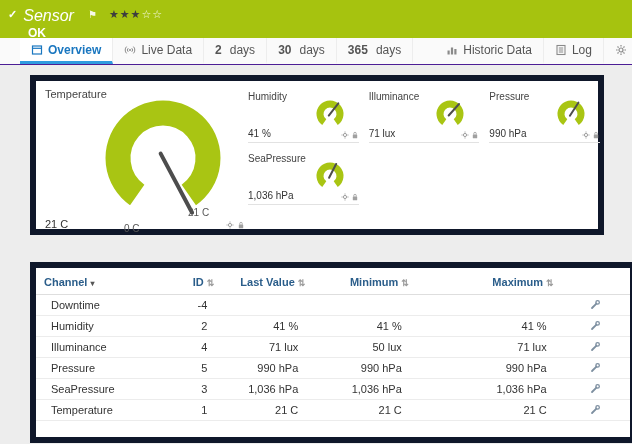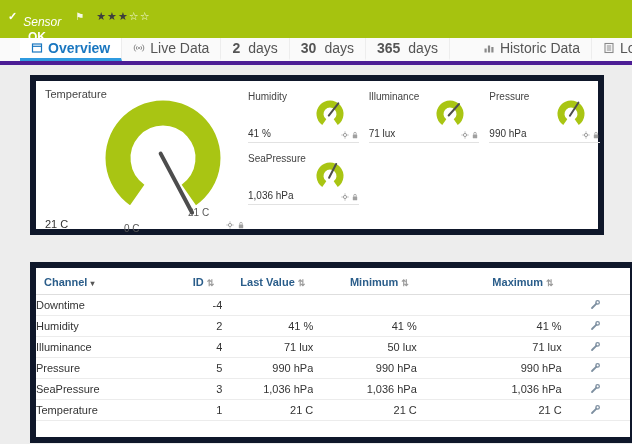--- a/index.html
+++ b/index.html
@@ -13,34 +13,34 @@
   }
   .page { position:relative; width:632px; height:444px; overflow:hidden; }
 
   
   .header {
     position:absolute; top:0; left:0; right:0; height:38px;
     background:#a6c30f; color:#fff; padding:4px 8px 0 8px;
   }
   .header-line1 { display:flex; align-items:center; }
   .check { font-size:11px; font-weight:bold; }
-  .kind { font-style:italic; font-size:12px; margin:11px 6px 0 6px; }
+  .kind { font-style:italic; font-size:16px; margin:3px 6px 0 6px; }
   .sensor-title { font-size:13px; font-weight:bold; }
   .flag { font-size:10px; margin-left:8px; opacity:.9; }
   .stars { margin-left:12px; font-size:11px; letter-spacing:1px; cursor:pointer; }
   .stars .filled { color:#3e3e3e; }
   .stars .empty { color:#f2f7da; }
   .status-line { font-size:12px; font-weight:bold; margin-left:20px; margin-top:1px; }
 
   
   .tabbar {
     position:absolute; top:38px; left:0; right:0; height:27px;
-    background:#fafafa; border-bottom:4px solid #4c1d95;
+    background:#fafafa; border-bottom:1px solid #4c1d95;
     display:flex; align-items:stretch; padding-left:20px;
-    font-size:14px; color:#555;
+    font-size:12px; color:#555;
   }
   .tab {
     display:flex; align-items:center; gap:5px; padding:0 11px;
     cursor:pointer; border-bottom:3px solid transparent;
     border-right:1px solid #ededed; white-space:nowrap;
   }
   .tab .num { font-weight:bold; margin-right:3px; }
   .tab.active {
     color:#1a77c0; font-weight:bold; background:#fff;
     border-bottom-color:#2f9be0;
@@ -79,21 +79,21 @@
   
   table { width:100%; border-collapse:collapse; table-layout:fixed; }
   th {
     font-size:11px; color:#2a5d8a; font-weight:bold;
     text-align:left; padding:8px 8px 6px 8px;
     border-bottom:1px solid #dedede; vertical-align:bottom;
     cursor:pointer;
   }
   th.num { text-align:right; }
   td {
-    font-size:11px; color:#333; padding:4px 0;
+    font-size:11px; color:#333; padding:4px 15px;
     border-bottom:1px solid #ececec; overflow:hidden; white-space:nowrap;
   }
   td.num { text-align:right; }
   td.iconcell { text-align:center; padding:3px 4px; }
   .sort-desc { color:#555; font-size:8px; margin-left:3px; }
   .sort-both { color:#9a9a9a; font-size:9px; margin-left:3px; }
 </style>
 </head>
 <body>
 

